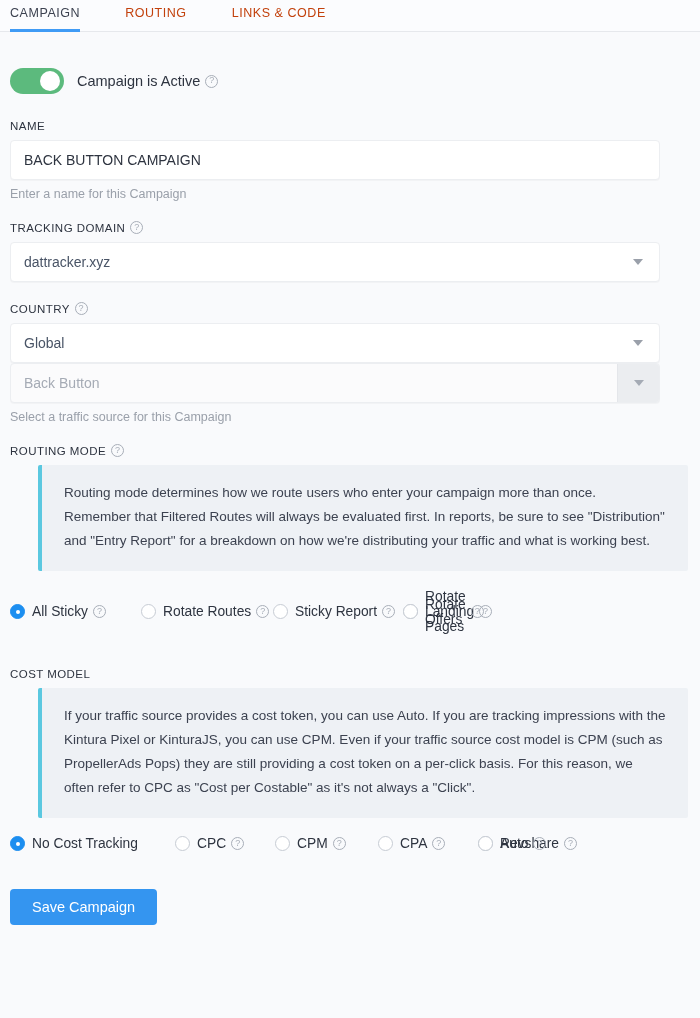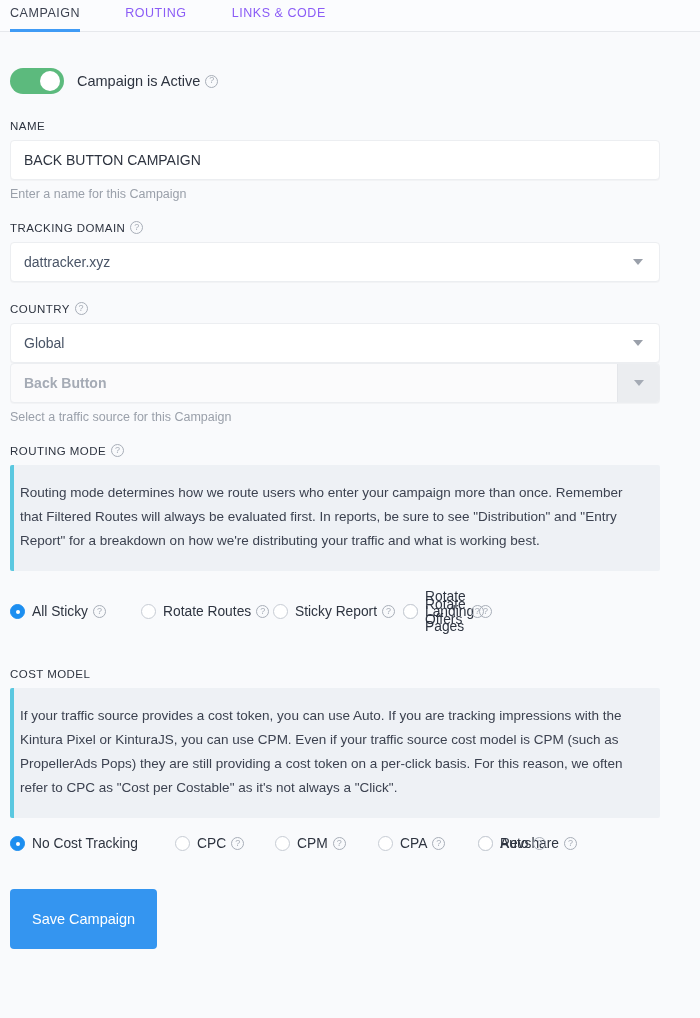--- a/index.html
+++ b/index.html
@@ -16,21 +16,21 @@
     height: 32px;
     border-bottom: 1px solid #e6e8ec;
     display: flex;
     align-items: flex-start;
     padding-left: 10px;
     background: #fbfcfe;
   }
   .tab {
     font-size: 12.5px;
     letter-spacing: .55px;
-    color: #8b5cf6;
+    color: #c2410c;
     padding: 6px 0 9px 0;
     margin-right: 45px;
     border-bottom: 3px solid transparent;
     cursor: pointer;
     white-space: nowrap;
   }
   .tab.active {
     color: #3c4250;
     border-bottom-color: #3f9bf5;
   }
@@ -139,36 +139,37 @@
     display: block;
     width: 0; height: 0;
     border-left: 5px solid transparent;
     border-right: 5px solid transparent;
     border-top: 6px solid #9aa0aa;
   }
   .select.disabled {
     background: #fbfbfc;
     border-color: #eceef1;
   }
-  .select.disabled .val { color: #a5abb5; font-weight: bold; }
+  .select.disabled .val { color: #a5abb5; }
   .select.disabled .caret {
     background: #ebedf0;
     border-left: 1px solid #e4e6ea;
     border-radius: 0 3px 3px 0;
   }
   .select.disabled .caret i { border-top-color: #a5abb5; }
 
   
   .callout {
     width: 650px;
     background: #eef1f5;
     border-left: 4px solid #5bc8e0;
     border-radius: 2px;
-    padding: 16px 22px 18px 6px;
+    padding: 16px 22px 18px 22px;
     margin-top: 4px;
+    margin-left: 28px;
   }
   .callout p {
     margin: 0;
     font-size: 13.5px;
     line-height: 24px;
     color: #3c4250;
   }
 
   
   .radios {
@@ -203,21 +204,21 @@
     top: 4.5px; left: 4.5px;
     width: 4px; height: 4px;
     border-radius: 50%;
     background: #fff;
   }
 
   
   .save {
     margin-top: 24px;
     margin-bottom: 24px;
-    height: 60px;
+    height: 36px;
     padding: 0 22px;
     background: #3495f0;
     color: #fff;
     border: none;
     border-radius: 4px;
     font-size: 14.5px;
     font-family: "Liberation Sans", sans-serif;
     cursor: pointer;
   }
 </style>

